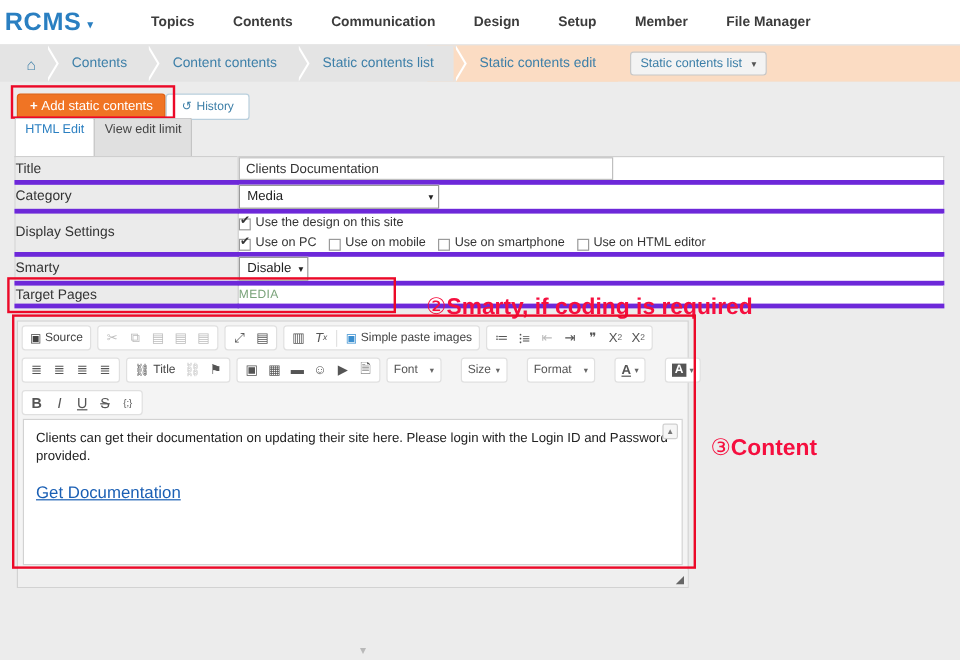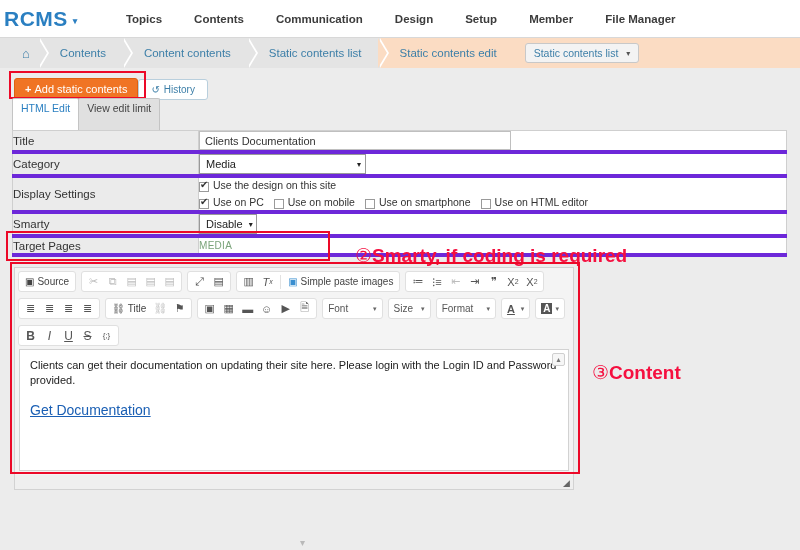--- a/index.html
+++ b/index.html
@@ -140,21 +140,21 @@
     display:inline-flex; align-items:center; justify-content:center;
     min-width:19px; height:18px; padding:0 3px; color:#555; font-size:11px;
     cursor:pointer; white-space:nowrap;
   }
   .tbbtn.dim { color:#bdbdbd; }
   .tbbtn.lbl { font-size:10px; color:#444; padding:0 4px; }
   .tbsep { width:1px; height:14px; background:#e2e2e2; margin:0 3px; }
   .tbdrop {
     display:inline-flex; align-items:center; justify-content:space-between;
     background:#fff; border:1px solid #e0e0e0; border-radius:3px;
-    height:21px; padding:0 5px; margin-right:5px; font-size:10px; color:#555; cursor:pointer;
+    height:21px; padding:0 5px; margin-right:16px; font-size:10px; color:#555; cursor:pointer;
   }
   .tbdrop .dcar { font-size:7px; margin-left:10px; color:#666; }
   .d-font { width:68px; }
   .d-size { width:48px; }
   .d-format { width:68px; }
   .d-color { width:32px; }
   .d-bg { width:32px; }
   .ed-area {
     background:#fff; border:1px solid #d2d2d2; margin:0 4px 4px 4px;
     height:122px; padding:8px 10px; position:relative; overflow:hidden;

